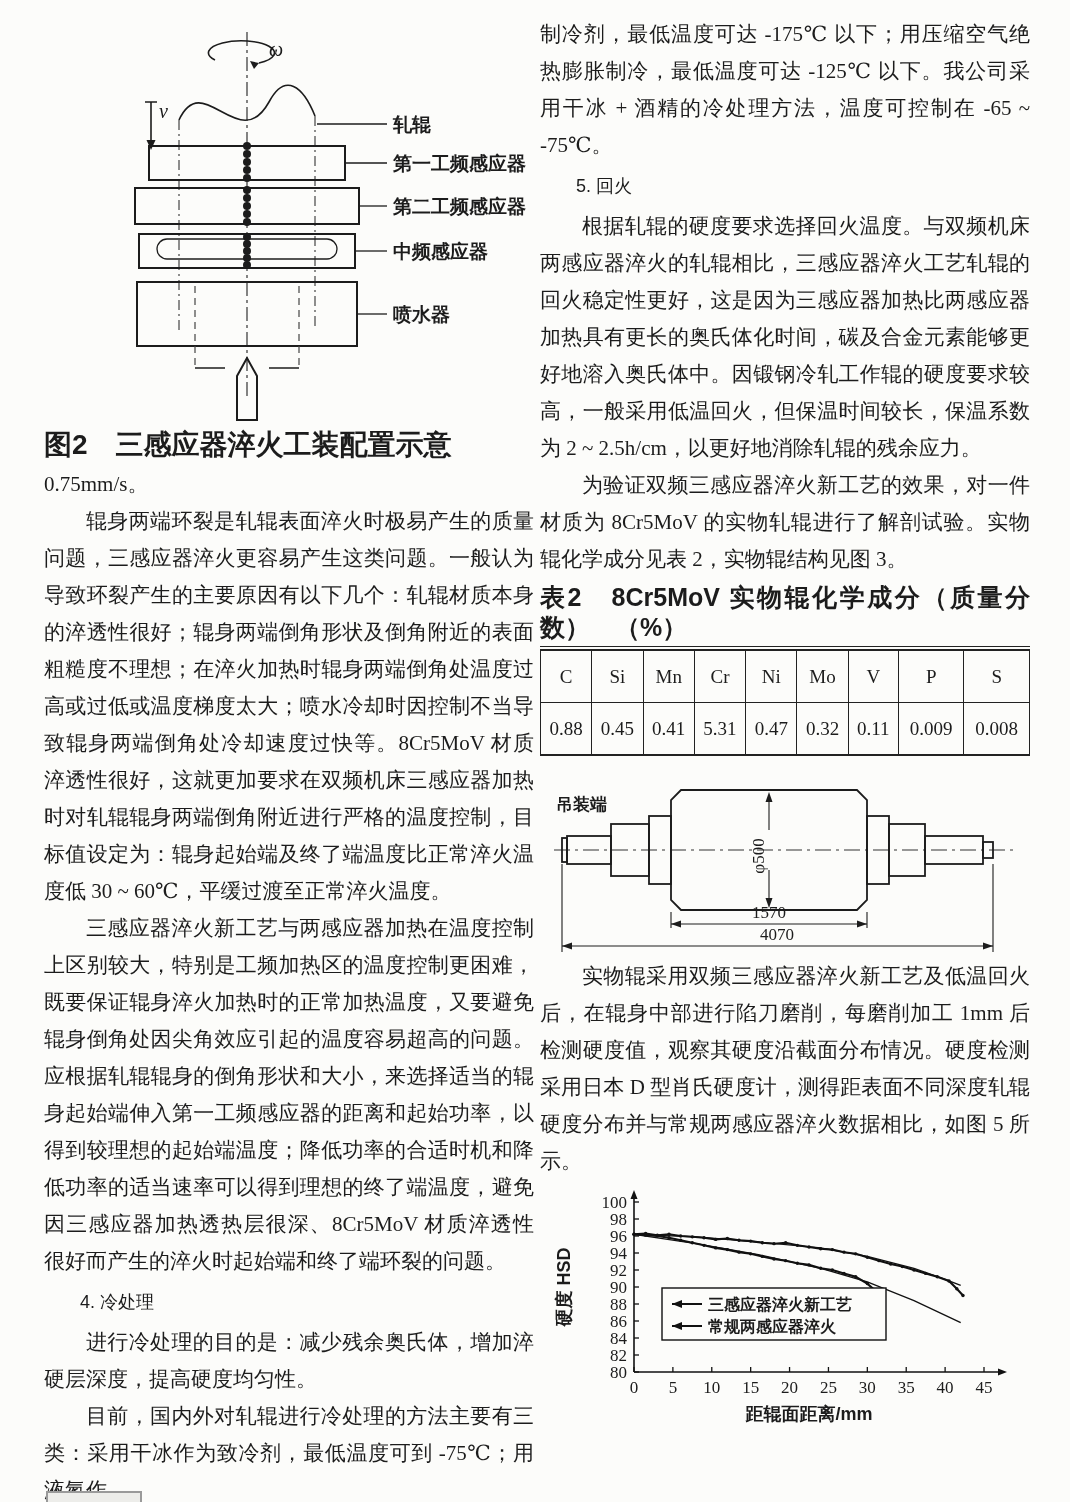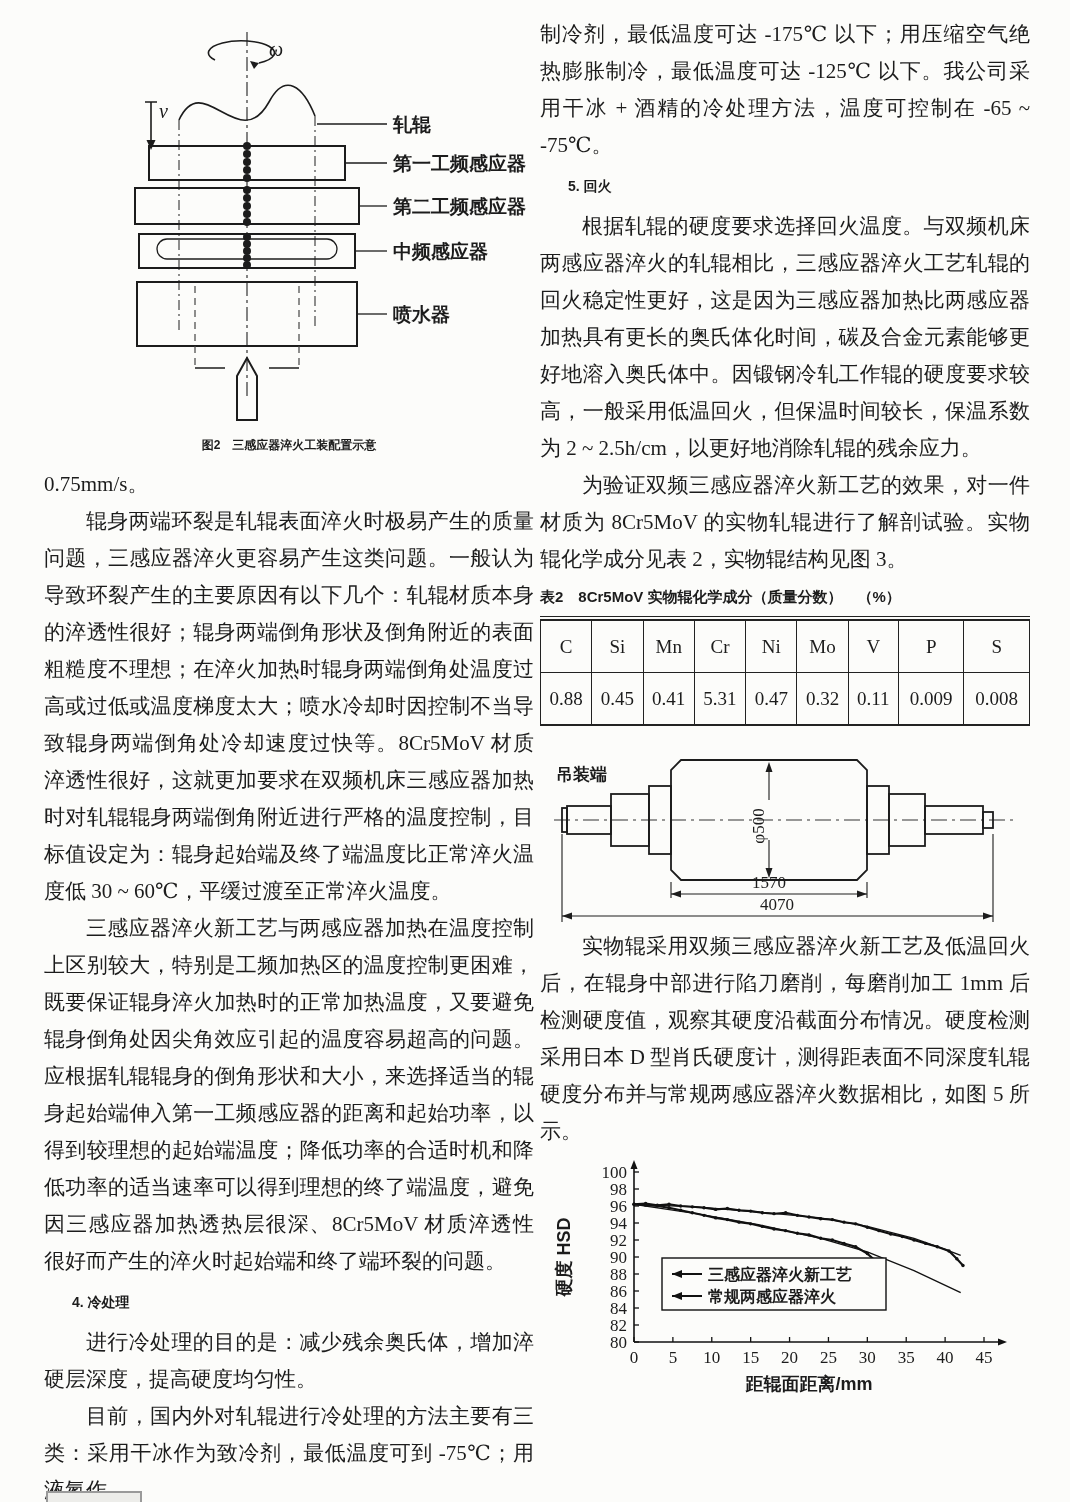--- a/index.html
+++ b/index.html
@@ -4,27 +4,27 @@
 <style>
   html,body{margin:0;padding:0;background:#e8e8e8;}
   .page{position:relative;width:1070px;height:1502px;margin:0 auto;background:#fcfcfa;
         font-family:"Liberation Serif","DejaVu Serif",serif;color:#1c1c1c;overflow:hidden;}
   .col{position:absolute;width:490px;font-size:21px;line-height:37px;
        text-align:justify;text-justify:inter-ideograph;}
   .col-left{left:44px;top:28px;}
   .col-right{left:540px;top:16px;}
   .col p{margin:0;text-indent:2em;}
   .col p.noindent{text-indent:0;}
-  .sub-heading{font-weight:700;text-indent:2em;line-height:44px;font-size:14px;
+  .sub-heading{font-weight:400;text-indent:2em;line-height:44px;font-size:18px;
                font-family:"Liberation Sans","DejaVu Sans",sans-serif;}
   .sec2-heading{font-weight:700;font-size:26px;line-height:46px;text-indent:1em;
                 margin:4px 0 2px;font-family:"Liberation Sans","DejaVu Sans",sans-serif;letter-spacing:1px;}
-  .fig-caption{text-align:center;font-weight:700;font-size:12px;line-height:30px;
+  .fig-caption{font-weight:700;font-size:28px;line-height:30px;
                font-family:"Liberation Sans","DejaVu Sans",sans-serif;margin:2px 0 6px;}
-  .table-caption{font-weight:700;font-size:15px;line-height:30px;margin:4px 0 4px;
+  .table-caption{font-weight:700;font-size:25px;line-height:30px;margin:4px 0 4px;
                  font-family:"Liberation Sans","DejaVu Sans",sans-serif;}
   .tablewrap{border-top:1px solid #222;padding-top:2px;margin-bottom:10px;}
   table.chem{width:100%;border-collapse:collapse;border-top:2px solid #222;border-bottom:2.5px solid #222;
              font-size:19px;font-family:"Liberation Serif","DejaVu Serif",serif;}
   table.chem th,table.chem td{border:1.5px solid #222;text-align:center;padding:7px 0;font-weight:400;}
   svg{display:block;}
   .figsvg{margin:0 auto;}
   #fig2 text{font:700 19px "Liberation Sans","DejaVu Sans",sans-serif;fill:#1c1c1c;}
   #fig2 text.math{font:italic 400 20px "Liberation Serif","DejaVu Serif",serif;}
   #fig3 text{font:700 17px "Liberation Sans","DejaVu Sans",sans-serif;fill:#1c1c1c;}

